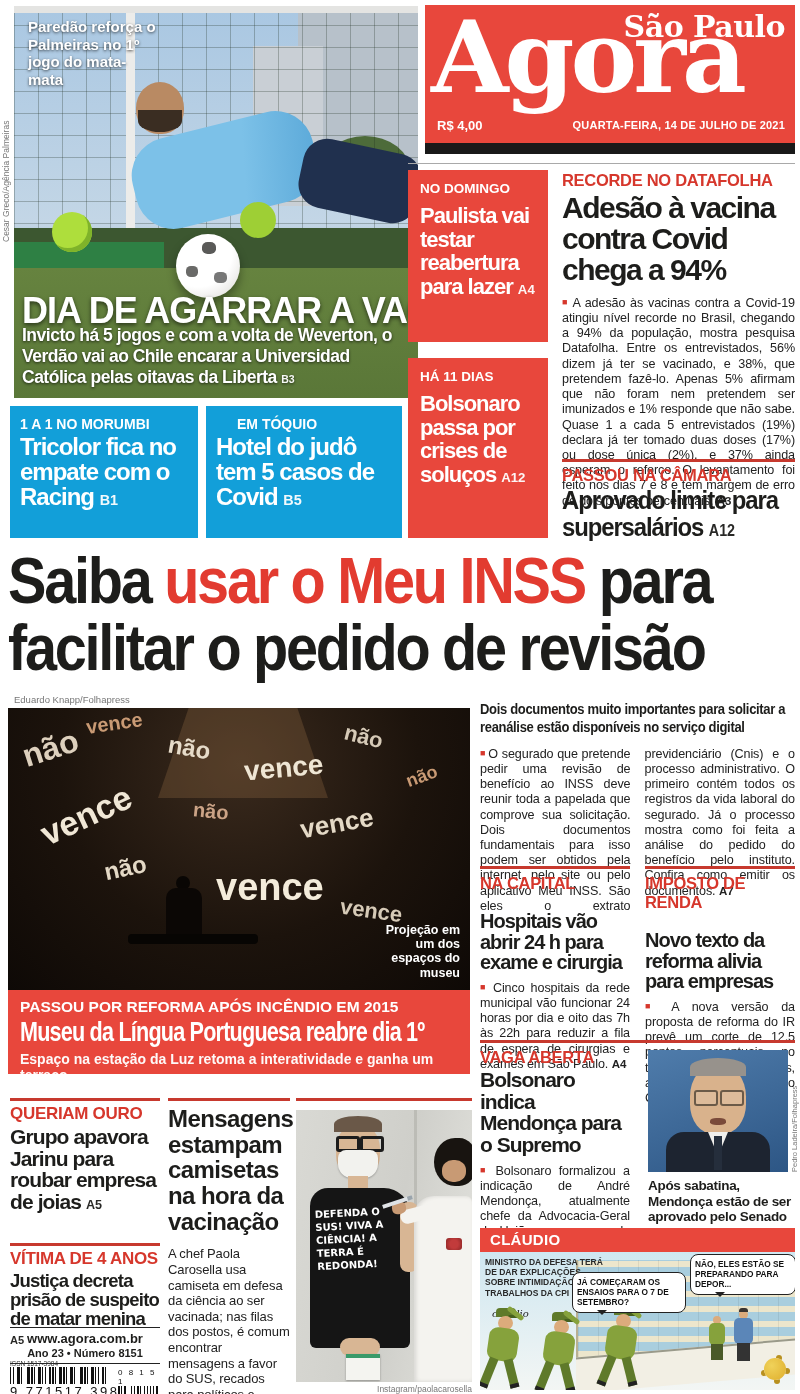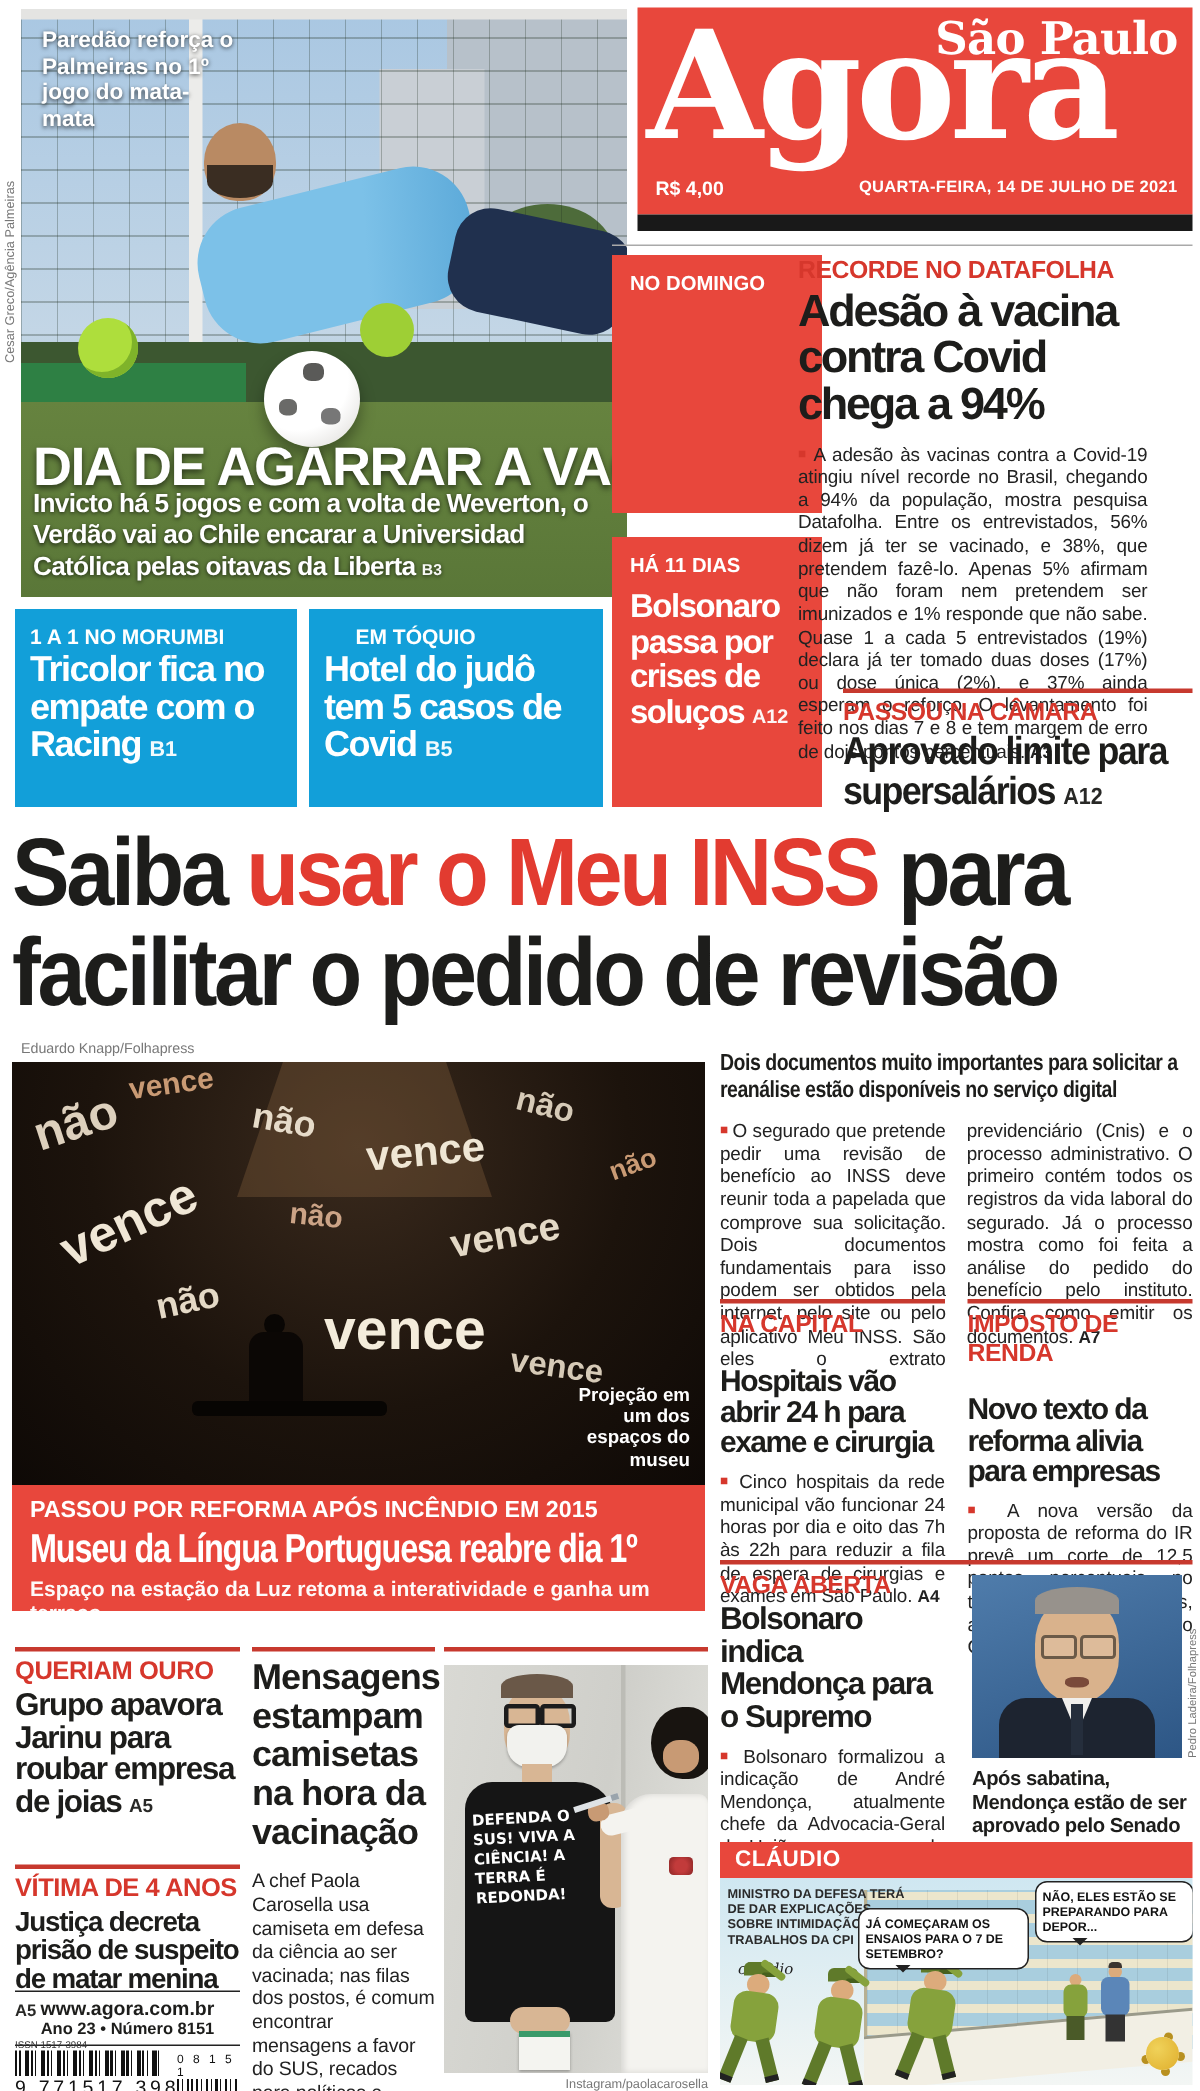--- a/index.html
+++ b/index.html
@@ -89,39 +89,43 @@
   <div class="abs wh" style="left:206px;top:406px;width:176px;height:112px;background:#129fd9;padding:10px;">
     <div class="wkick" style="font-size:14px;padding-left:21px;">EM TÓQUIO</div>
     <div style="font-weight:700;font-size:24px;letter-spacing:-1px;line-height:1.05;margin-top:2px;">
       <span>Hotel do judô tem 5 casos de Covid</span>
       <b class="ref">B5</b>
     </div>
   </div>
 
   <div class="abs wh" style="left:408px;top:170px;width:116px;height:150px;background:#e8473c;padding:11px 12px;">
     <div class="wkick" style="font-size:13.5px;">NO DOMINGO</div>
+    <div style="font-weight:700;font-size:22px;letter-spacing:-1px;line-height:1.07;margin-top:8px;">
+      <span>Paulista vai testar reabertura para lazer</span>
+      <b class="ref">A4</b>
+    </div>
   </div>
   <div class="abs wh" style="left:408px;top:358px;width:116px;height:158px;background:#e8473c;padding:11px 12px;">
     <div class="wkick" style="font-size:13.5px;">HÁ 11 DIAS</div>
     <div style="font-weight:700;font-size:22px;letter-spacing:-1px;line-height:1.07;margin-top:8px;">
       <span>Bolsonaro passa por crises de soluços</span>
       <b class="ref">A12</b>
     </div>
   </div>
 
   <div class="abs" style="left:425px;top:5px;width:370px;height:138px;background:#e8473c;">
     <div class="abs wh" style="left:6px;top:2px;font-family:'DejaVu Serif',serif;font-weight:700;font-size:100px;line-height:1;letter-spacing:-4px;">Agora</div>
     <div class="abs wh" style="right:10px;top:4px;font-family:'DejaVu Serif',serif;font-weight:700;font-size:30px;letter-spacing:-0.5px;">São Paulo</div>
     <div class="abs wh" style="left:12px;bottom:10px;font-weight:700;font-size:13px;">R$ 4,00</div>
     <div class="abs wh" style="right:10px;bottom:12px;font-weight:700;font-size:11px;letter-spacing:0.2px;">QUARTA-FEIRA, 14 DE JULHO DE 2021</div>
   </div>
   <div class="abs" style="left:425px;top:143px;width:370px;height:11px;background:#191919;"></div>
   <div class="abs" style="left:408px;top:163px;width:387px;height:1px;background:#a9a9a9;"></div>
 
-  <div class="abs" style="left:532px;top:171px;width:233px;">
+  <div class="abs" style="left:562px;top:171px;width:233px;">
     <div class="kick">RECORDE NO DATAFOLHA</div>
     <div class="hl" style="font-size:30px;letter-spacing:-1.5px;margin-top:3px;">Adesão à vacina contra Covid chega a 94%</div>
     <p class="body bullet" style="margin:10px 0 0 0;">
       <span>A adesão às vacinas contra a Covid-19 atingiu nível recorde no Brasil, chegando a 94% da população, mostra pesquisa Datafolha. Entre os entrevistados, 56% dizem já ter se vacinado, e 38%, que pretendem fazê-lo. Apenas 5% afirmam que não foram nem pretendem ser imunizados e 1% responde que não sabe. Quase 1 a cada 5 entrevistados (19%) declara já ter tomado duas doses (17%) ou dose única (2%), e 37% ainda esperam o reforço. O levantamento foi feito nos dias 7 e 8 e tem margem de erro de dois pontos percentuais.</span>
       <b class="bref">A3</b>
     </p>
   </div>
   <div class="abs redbar" style="left:562px;top:459px;width:233px;"></div>
   <div class="abs" style="left:562px;top:466px;width:233px;">
     <div class="kick">PASSOU NA CÂMARA</div>

